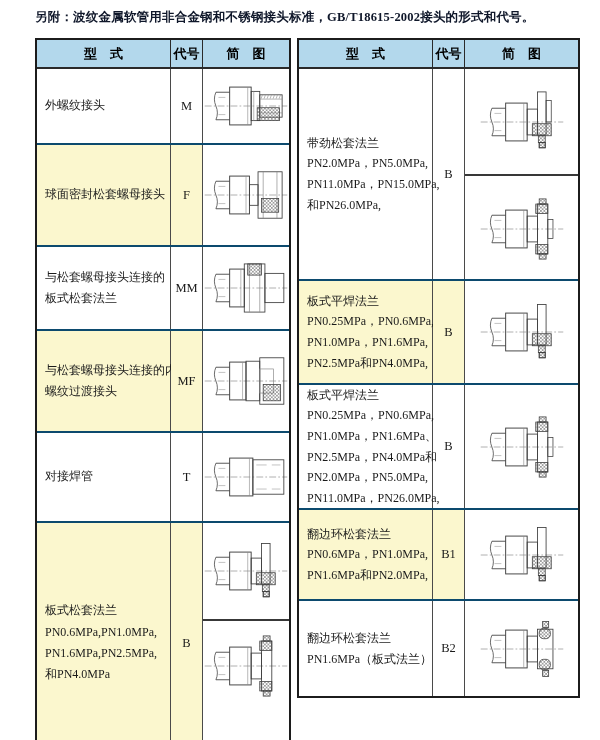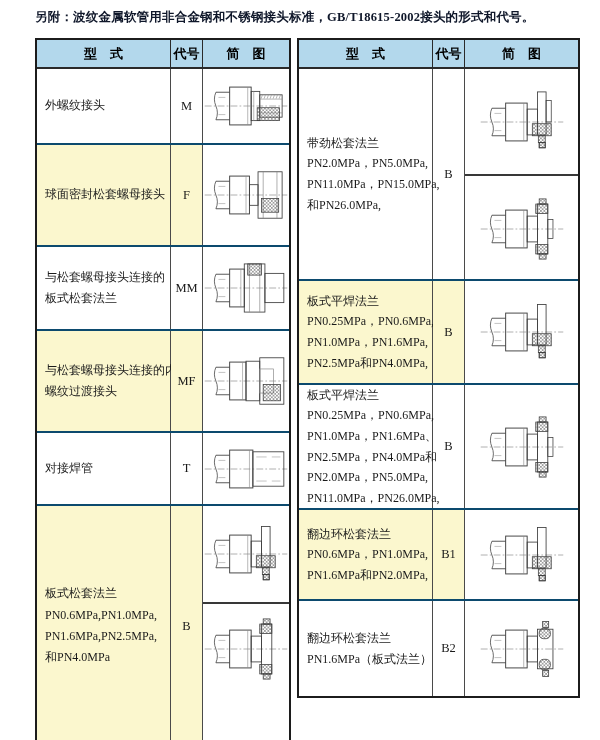--- a/index.html
+++ b/index.html
@@ -155,21 +155,21 @@
                 <rect x="31" y="15" width="19" height="44" fill="none" stroke="#3f3f3f" stroke-width="1.1"></rect>
                 <line x1="46" y1="15" x2="46" y2="59" stroke="#8a8a8a" stroke-width="0.7"></line>
                 <rect x="50" y="14" width="16" height="46" fill="none" stroke="#3f3f3f" stroke-width="1"></rect>
                 <rect x="66" y="10" width="28" height="54" fill="none" stroke="#3f3f3f" stroke-width="1"></rect>
                 <rect x="66" y="23" width="16" height="28" fill="none" stroke="#8a8a8a" stroke-width="0.8"></rect>
                 <rect x="70" y="41" width="20" height="19" fill="url(#xh)" stroke="#3f3f3f" stroke-width="0.9"></rect>
               </svg>
             </div>
           </div>
         </div>
-        <div class="row" style="height: 73px;">
+        <div class="row" style="height: 90px;">
           <div class="cell cell-type">
             <div class="tline">对接焊管</div>
           </div>
           <div class="cell cell-code">T</div>
           <div class="cell cell-diag">
             <div class="dsub">
               <svg viewBox="0 0 100 74" width="86" height="64" class="diag-svg">
                 <line x1="2" y1="37" x2="98" y2="37" stroke="#8c8c8c" stroke-width="0.8" stroke-dasharray="8 2.5 2 2.5"></line>
                 <path d="M15,21 q-3.5,8 0,16 q3.5,8 0,16" fill="none" stroke="#555" stroke-width="1"></path>
                 <line x1="15" y1="21" x2="31" y2="21" stroke="#3f3f3f" stroke-width="1"></line>

